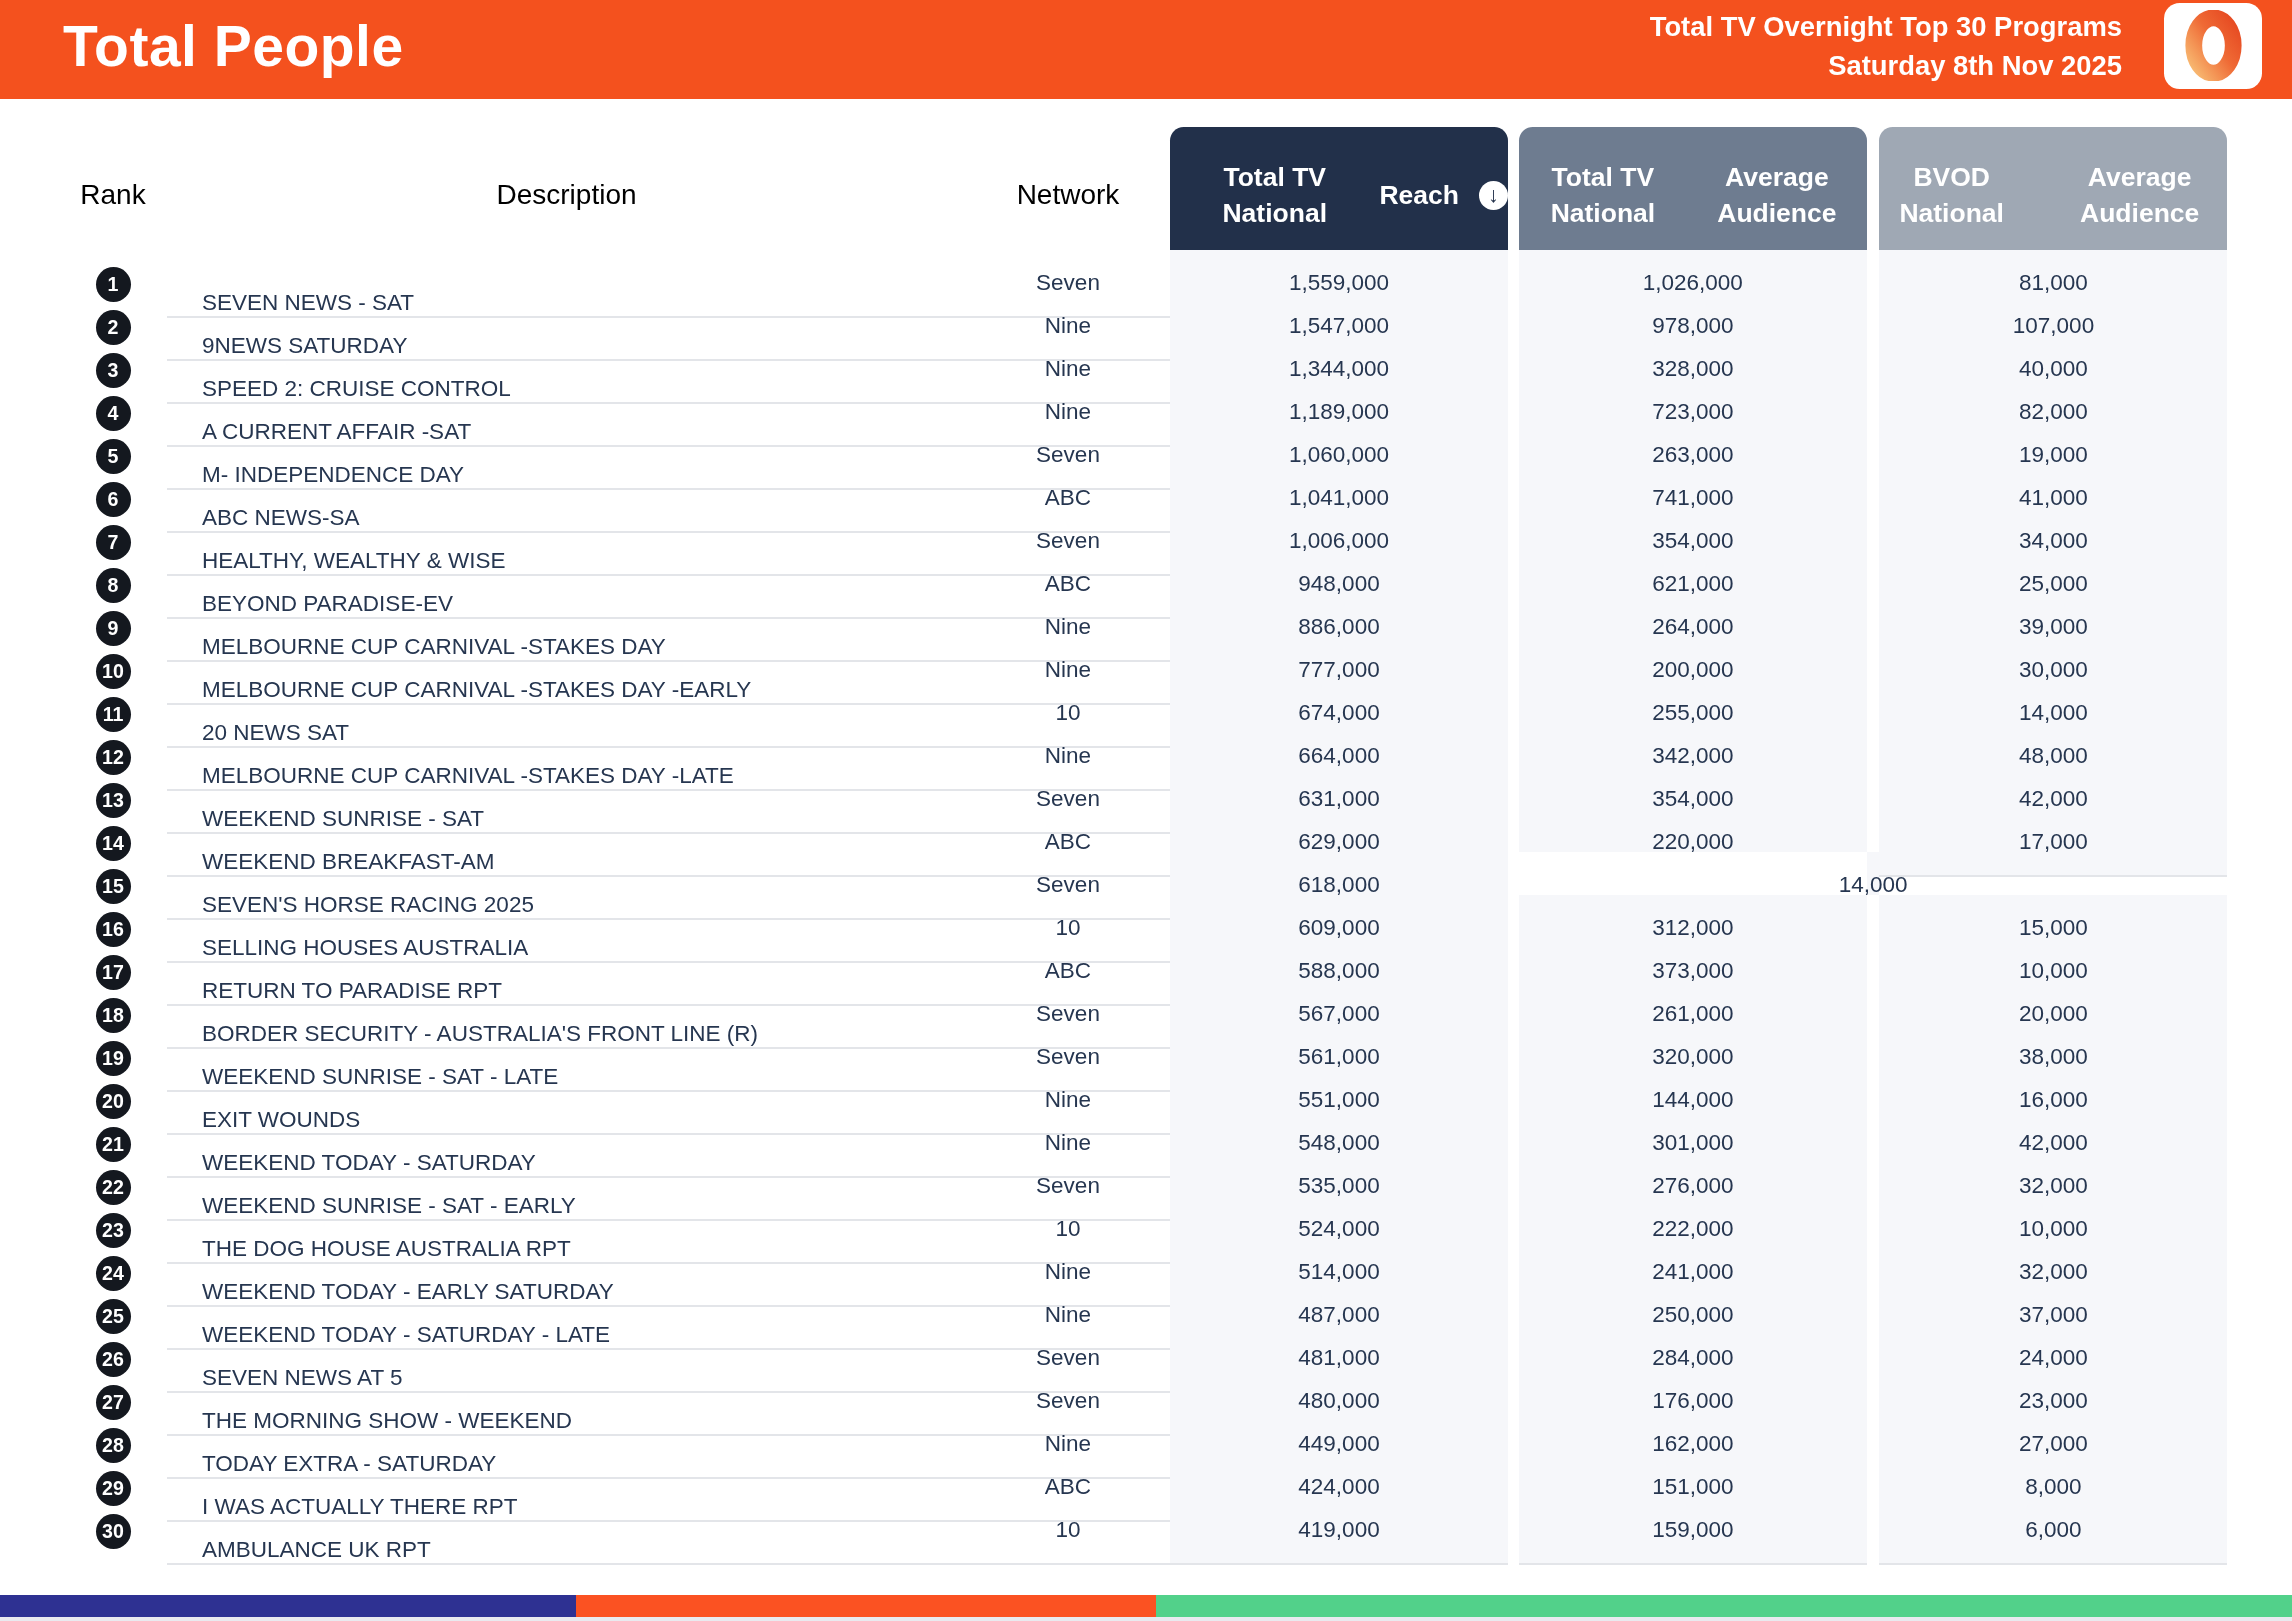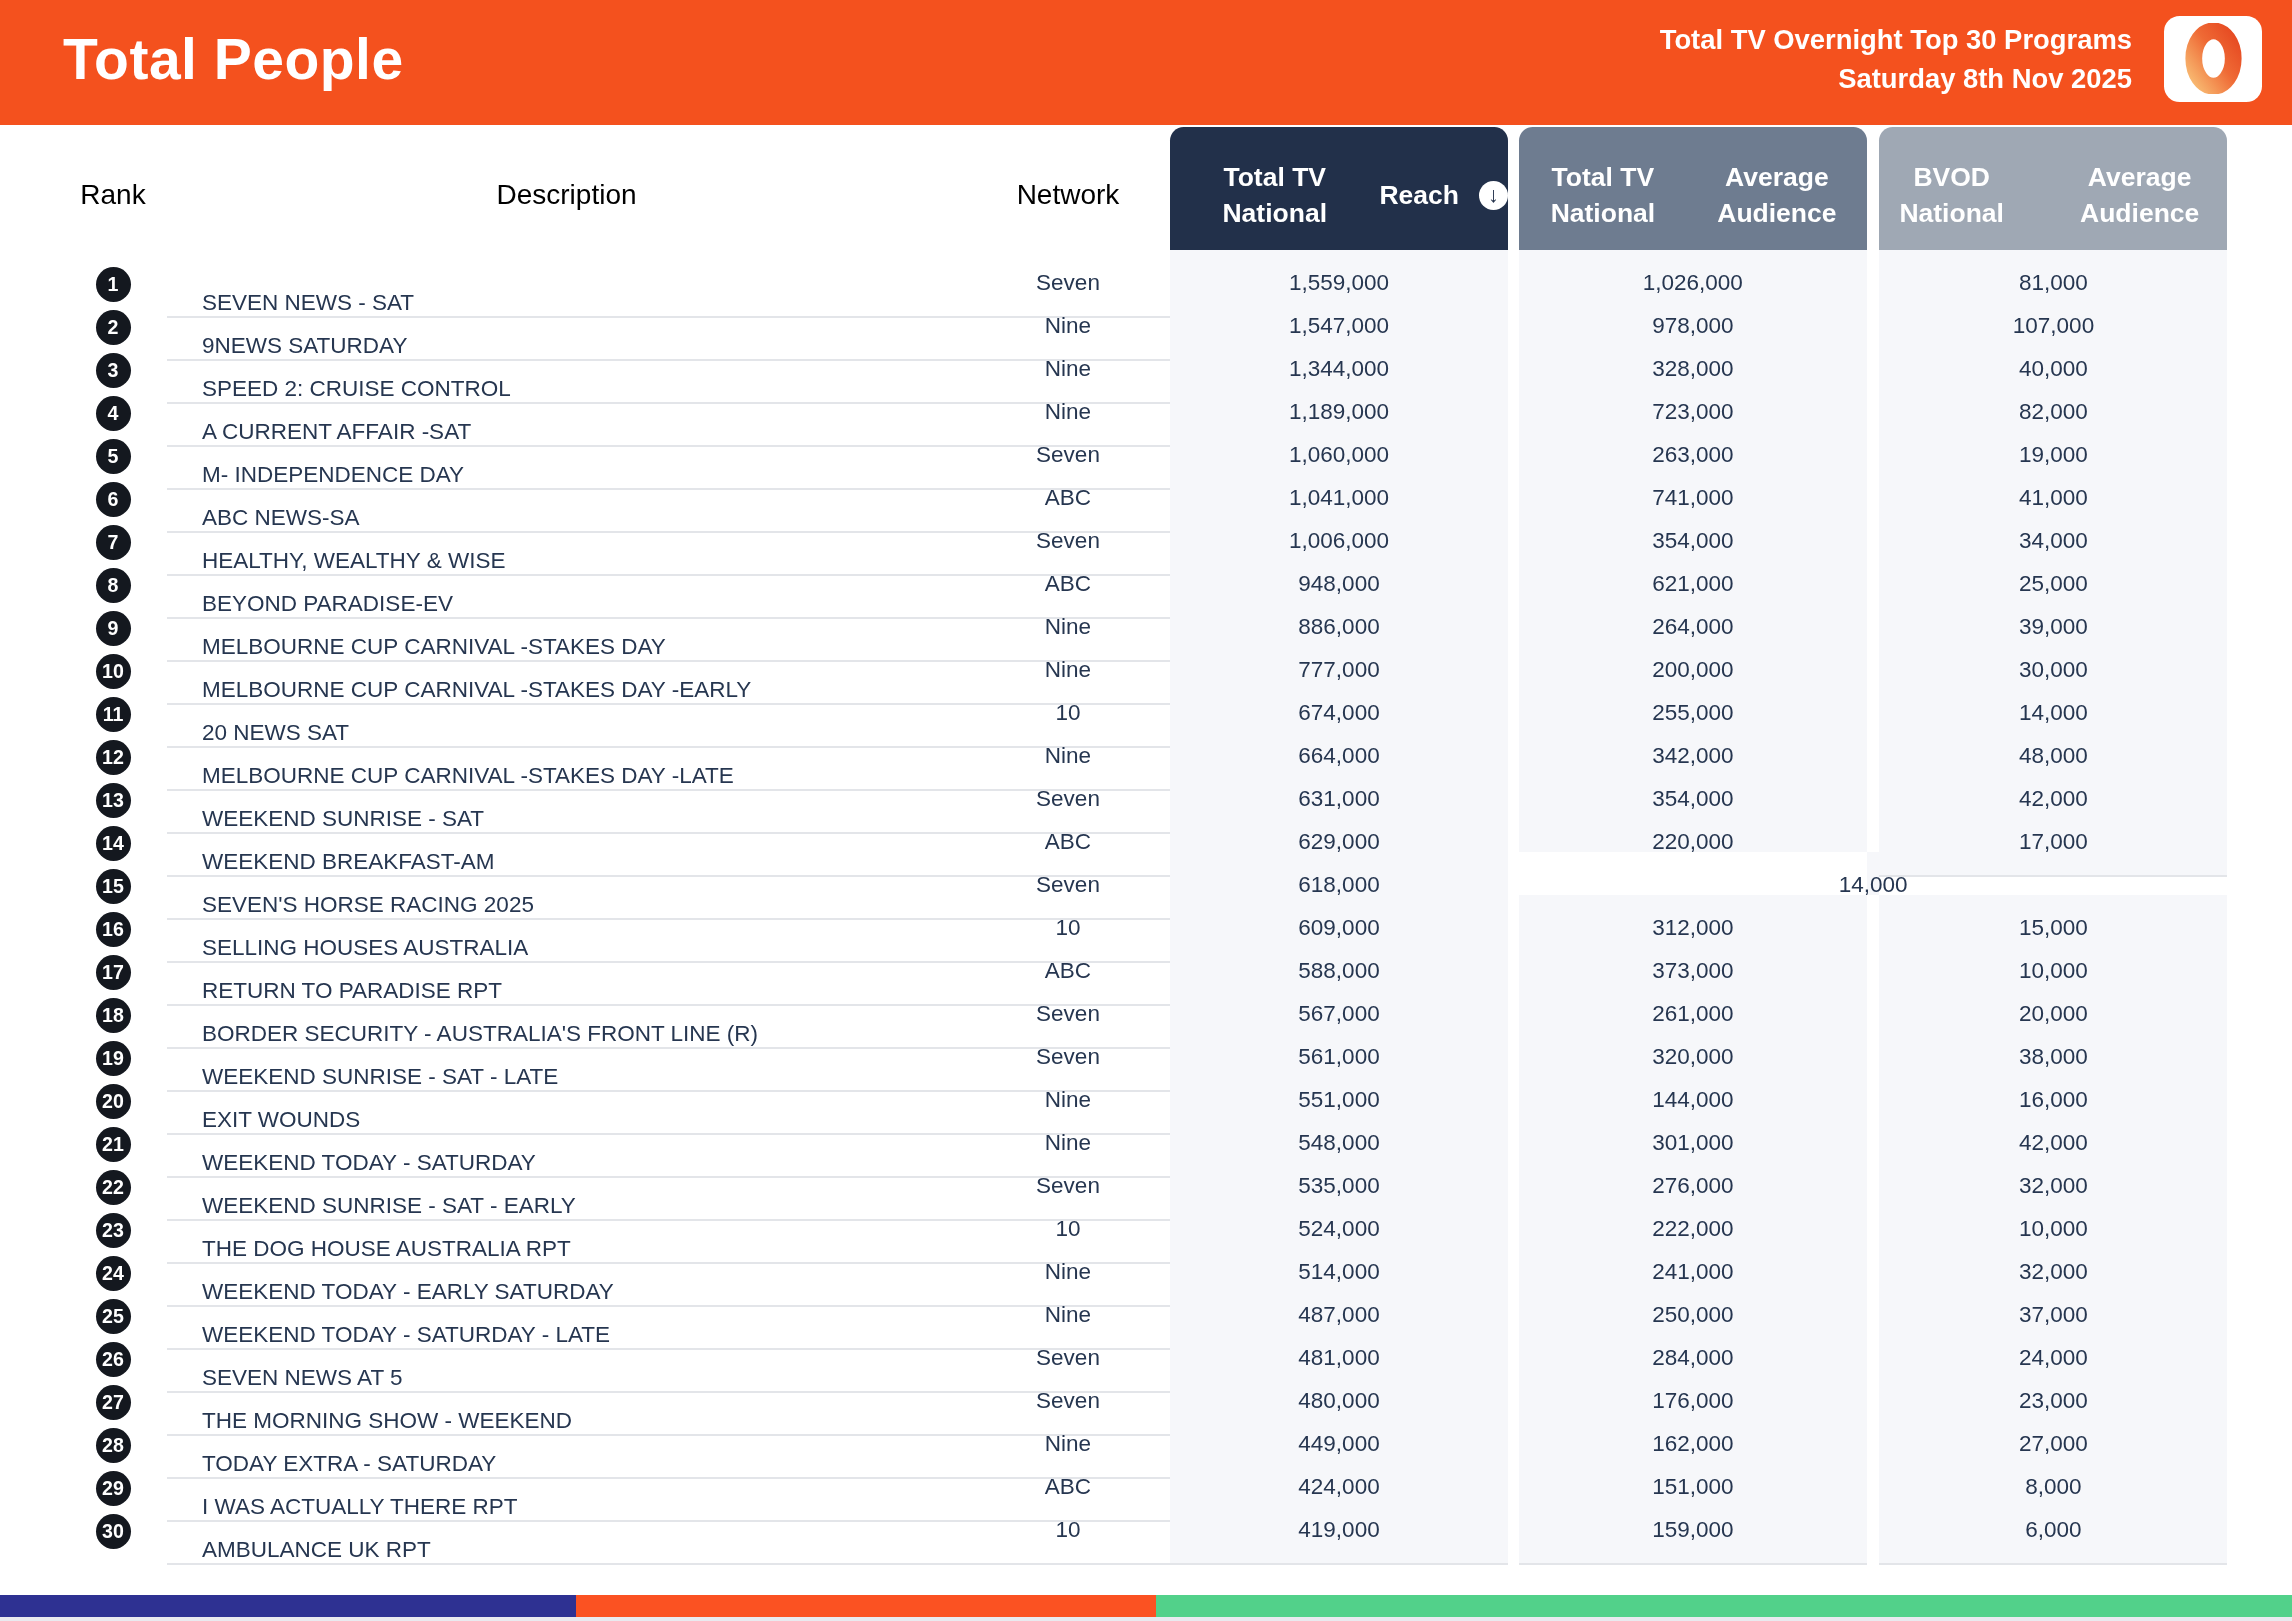--- a/index.html
+++ b/index.html
@@ -5,29 +5,29 @@
   html,body{margin:0;padding:0;background:#ffffff;}
   .page{
     position:relative;
     width:2293px;height:1621px;
     background:#ffffff;
     font-family:"Liberation Sans", sans-serif;
     overflow:hidden;
   }
   
   .topbar{
-    position:absolute;left:0;top:0;right:0;height:125px;
+    position:absolute;left:0;top:0;right:0;height:99px;
     background:var(--c-orange,#F4511E);
     display:flex;align-items:center;justify-content:space-between;
     padding:0 31px 8px 63px;box-sizing:border-box;
   }
   .page-title{
     margin:0;color:#ffffff;font-size:57px;font-weight:bold;letter-spacing:0.5px;
   }
-  .head-right{display:flex;align-items:center;gap:32px;}
+  .head-right{display:flex;align-items:center;gap:42px;}
   .subtitle{
     color:#ffffff;font-size:27.4px;font-weight:bold;text-align:right;line-height:39px;
   }
   .logo{
     width:98px;height:86px;background:#ffffff;border-radius:15.7px;
     display:flex;align-items:center;justify-content:center;
   }
   
   .table{position:absolute;left:59px;top:127px;width:2168px;}
   .row-grid{

